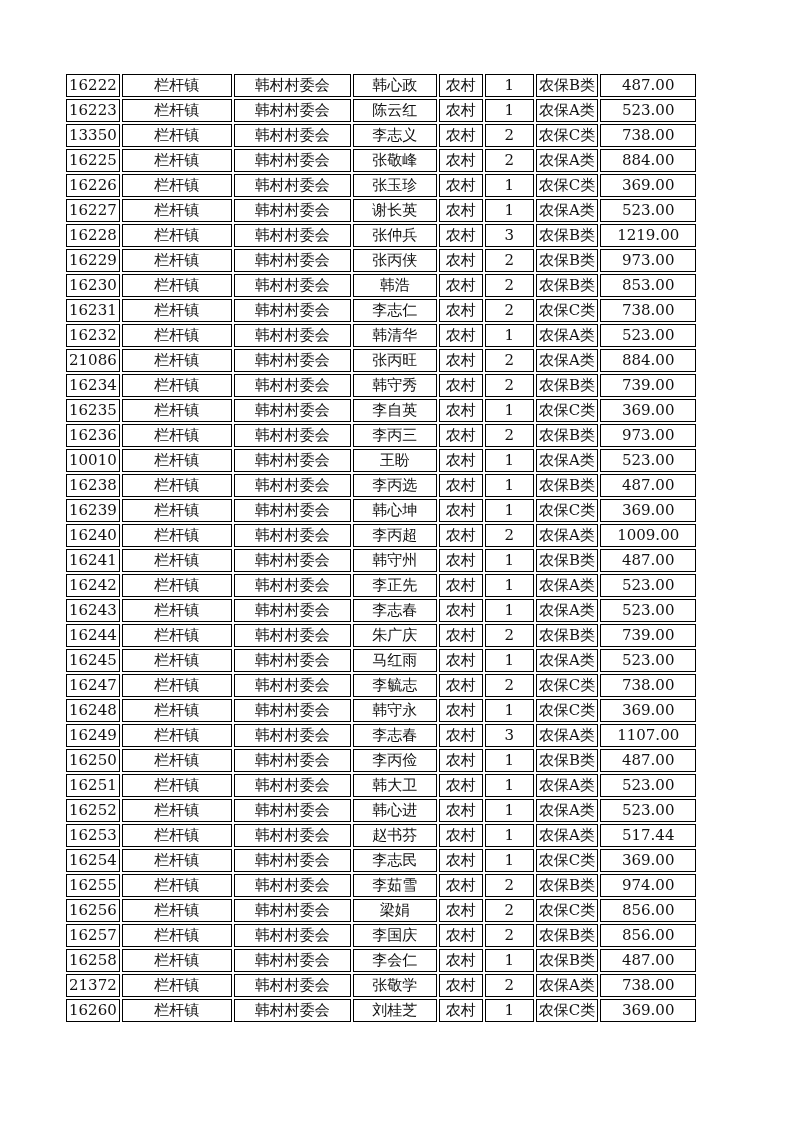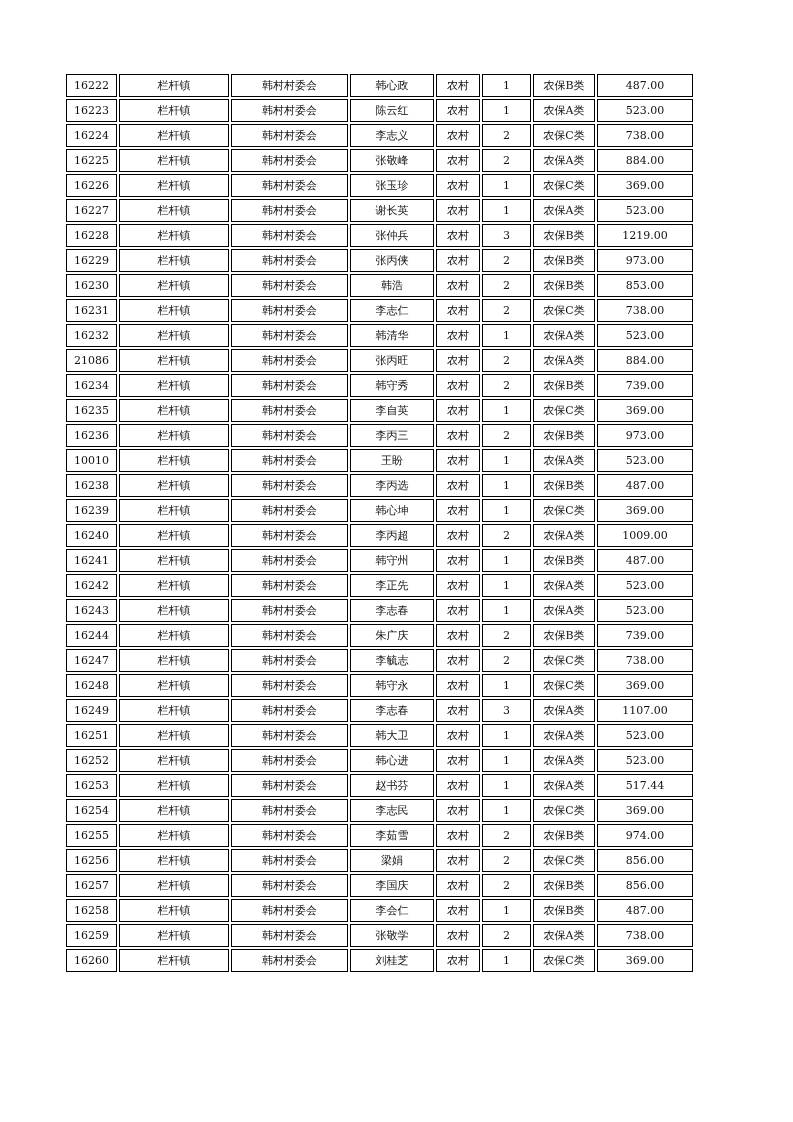--- a/index.html
+++ b/index.html
@@ -15,21 +15,21 @@
     overflow: hidden;
   }
   table.data-table {
     position: absolute;
     left: 64px;
     top: 72px;
     border-collapse: separate;
     border-spacing: 2px;
     table-layout: fixed;
     font-family: "DejaVu Serif", "Liberation Serif", serif;
-    font-size: 11px;
+    font-size: 15px;
     color: #111111;
   }
   table.data-table td {
     box-sizing: border-box;
     border: 1px solid #000000;
     height: 23px;
     padding: 0 2px;
     text-align: center;
     vertical-align: middle;
     white-space: nowrap;
@@ -75,21 +75,21 @@
           <td>16223</td>
           <td>栏杆镇</td>
           <td>韩村村委会</td>
           <td>陈云红</td>
           <td>农村</td>
           <td>1</td>
           <td>农保A类</td>
           <td>523.00</td>
         </tr>
         <tr>
-          <td>16224</td>
+          <td>13350</td>
           <td>栏杆镇</td>
           <td>韩村村委会</td>
           <td>李志义</td>
           <td>农村</td>
           <td>2</td>
           <td>农保C类</td>
           <td>738.00</td>
         </tr>
         <tr>
           <td>16225</td>
@@ -285,20 +285,30 @@
           <td>16244</td>
           <td>栏杆镇</td>
           <td>韩村村委会</td>
           <td>朱广庆</td>
           <td>农村</td>
           <td>2</td>
           <td>农保B类</td>
           <td>739.00</td>
         </tr>
         <tr>
+          <td>16245</td>
+          <td>栏杆镇</td>
+          <td>韩村村委会</td>
+          <td>马红雨</td>
+          <td>农村</td>
+          <td>1</td>
+          <td>农保A类</td>
+          <td>523.00</td>
+        </tr>
+        <tr>
           <td>16247</td>
           <td>栏杆镇</td>
           <td>韩村村委会</td>
           <td>李毓志</td>
           <td>农村</td>
           <td>2</td>
           <td>农保C类</td>
           <td>738.00</td>
         </tr>
         <tr>
@@ -315,20 +325,30 @@
           <td>16249</td>
           <td>栏杆镇</td>
           <td>韩村村委会</td>
           <td>李志春</td>
           <td>农村</td>
           <td>3</td>
           <td>农保A类</td>
           <td>1107.00</td>
         </tr>
         <tr>
+          <td>16250</td>
+          <td>栏杆镇</td>
+          <td>韩村村委会</td>
+          <td>李丙俭</td>
+          <td>农村</td>
+          <td>1</td>
+          <td>农保B类</td>
+          <td>487.00</td>
+        </tr>
+        <tr>
           <td>16251</td>
           <td>栏杆镇</td>
           <td>韩村村委会</td>
           <td>韩大卫</td>
           <td>农村</td>
           <td>1</td>
           <td>农保A类</td>
           <td>523.00</td>
         </tr>
         <tr>
@@ -395,21 +415,21 @@
           <td>16258</td>
           <td>栏杆镇</td>
           <td>韩村村委会</td>
           <td>李会仁</td>
           <td>农村</td>
           <td>1</td>
           <td>农保B类</td>
           <td>487.00</td>
         </tr>
         <tr>
-          <td>16259</td>
+          <td>21372</td>
           <td>栏杆镇</td>
           <td>韩村村委会</td>
           <td>张敬学</td>
           <td>农村</td>
           <td>2</td>
           <td>农保A类</td>
           <td>738.00</td>
         </tr>
         <tr>
           <td>16260</td>

